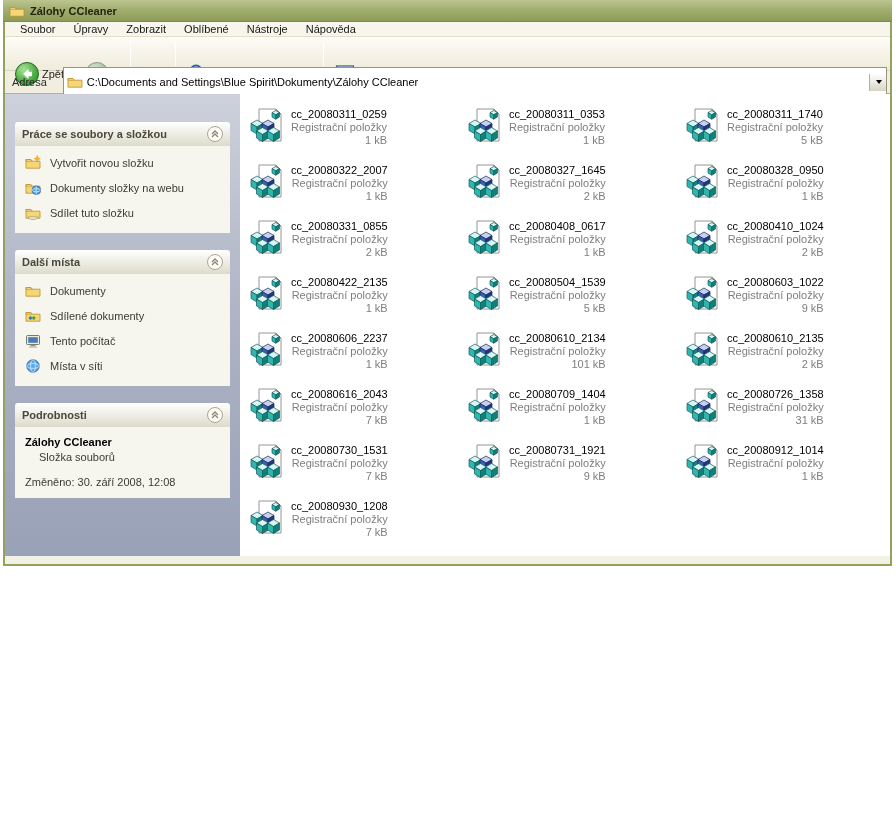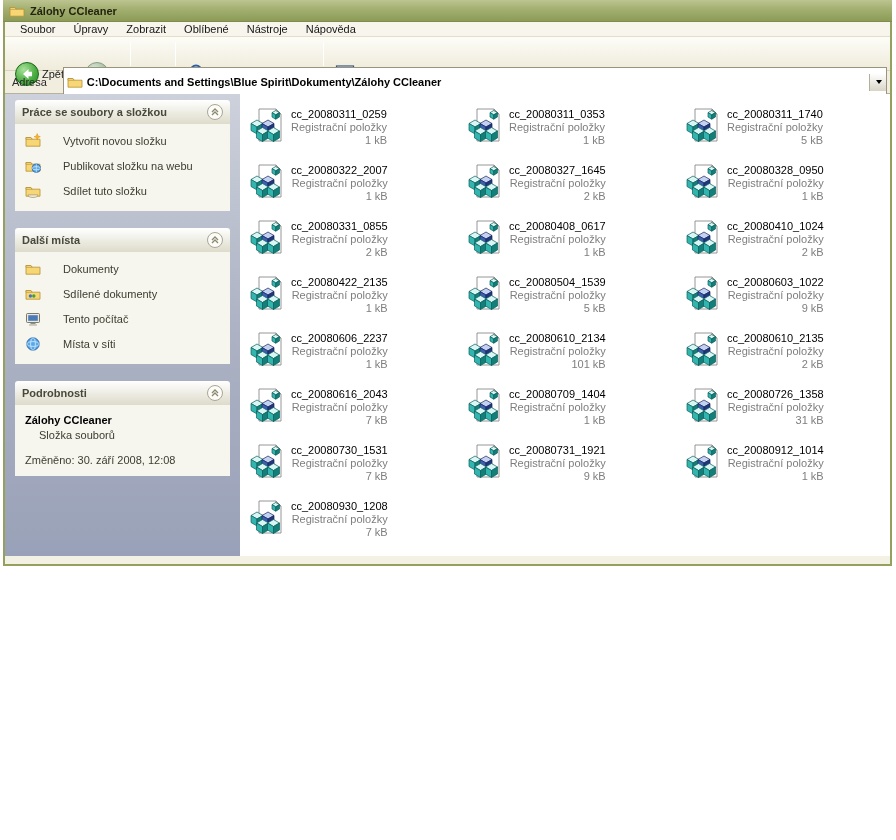--- a/index.html
+++ b/index.html
@@ -56,47 +56,47 @@
   .drop-tri.dis { border-top-color:#8b8b7c; }
   .sep { width:1px; height:24px; background:#d2cdb6; border-right:1px solid #ffffff; margin:0 4px; }
   
   .addressbar {
     height:23px; background:#f1eee0; border-bottom:1px solid #b6b29c;
     display:flex; align-items:center; gap:16px; padding:0 3px 0 7px;
   }
   .addr-label { color:#2a2a2a; }
   .addr-combo {
     flex:1; height:30px; background:#fff; border:1px solid #9a947e;
-    display:flex; align-items:center; gap:4px; padding-left:3px;font-weight:bold;
+    display:flex; align-items:center; gap:4px; padding-left:3px;
   }
   .addr-path { flex:1; white-space:nowrap; overflow:hidden; }
   .addr-drop {
     width:17px; height:17px; background:linear-gradient(180deg,#fefefe,#d8d5c6);
     border-left:1px solid #b3af99; display:flex; align-items:center; justify-content:center;
   }
   
   .content { display:flex; height:462px; }
   .sidebar {
     width:235px; flex:0 0 235px;
     background:linear-gradient(180deg,#cdd1dc 0%,#adb3c4 50%,#99a1b8 100%);
-    padding:6px 10px; overflow:hidden;
+    padding:28px 10px; overflow:hidden;
   }
   .panel { margin-bottom:17px; }
   .panel-header {
     height:24px; border-radius:3px 3px 0 0;
     background:linear-gradient(180deg,#ffffff 0%,#dddbca 100%);
     display:flex; align-items:center; justify-content:space-between; padding:0 7px;
   }
   .panel-title { font-weight:bold; color:#49483a; }
   .chev-btn {
     width:16px; height:16px; border-radius:50%; background:#fcfbf7;
     border:1px solid #a9a792; display:flex; align-items:center; justify-content:center;
   }
   .panel-body { background:#f6f5ee; padding:9px 8px 10px 10px; }
-  .task-item { display:flex; align-items:center; gap:22px; margin-bottom:9px; color:#3c3c30; }
+  .task-item { display:flex; align-items:center; gap:9px; margin-bottom:9px; color:#3c3c30; }
   .task-item:last-child { margin-bottom:2px; }
   .task-icon { width:16px; height:16px; flex:0 0 16px; display:inline-flex; }
   .details-name { font-weight:bold; color:#000; margin-bottom:3px; }
   .details-type { color:#3c3c30; margin-bottom:13px;margin-left:14px; }
   .details-modified { color:#3c3c30; }
   
   .main { flex:1; background:#ffffff; padding:13px 0 16px 10px; overflow:hidden; }
   .file-grid { display:grid; grid-template-columns:repeat(3,218px); grid-auto-rows:56px; }
   .file-tile { display:flex; width:214px; }
   .file-icon { width:38px; height:38px; flex:0 0 38px; }
@@ -240,21 +240,21 @@
             <div class="task-item">
               <span class="task-icon">
                 <svg width="16" height="16" viewBox="0 0 16 16">
                   <path d="M1 4.5 L5.8 4.5 L7.2 6.2 L15 6.2 L15 13.2 L1 13.2 Z" fill="#f7d775" stroke="#b8912e" stroke-width="0.8"></path>
                   <path d="M1 4.5 L5.8 4.5 L7.2 6.2 L1 6.2 Z" fill="#fbe59d" stroke="#b8912e" stroke-width="0.8"></path>
                   <circle cx="11.3" cy="10.2" r="4.1" fill="#5aa8ea" stroke="#1d5c9e" stroke-width="0.8"></circle>
                   <ellipse cx="11.3" cy="10.2" rx="4.1" ry="1.6" fill="none" stroke="#d6ecfc" stroke-width="0.7"></ellipse>
                   <path d="M11.3 6.1 L11.3 14.3" stroke="#d6ecfc" stroke-width="0.7"></path>
                 </svg>
               </span>
-              <span>Publikovat složku na webu</span>
+              <span>Dokumenty složky na webu</span>
             </div>
 
             <div class="task-item">
               <span class="task-icon">
                 <svg width="16" height="16" viewBox="0 0 16 16">
                   <path d="M1 4.5 L5.8 4.5 L7.2 6.2 L15 6.2 L15 13.2 L1 13.2 Z" fill="#f7d775" stroke="#b8912e" stroke-width="0.8"></path>
                   <path d="M1 4.5 L5.8 4.5 L7.2 6.2 L1 6.2 Z" fill="#fbe59d" stroke="#b8912e" stroke-width="0.8"></path>
                   <path d="M3.2 13.2 C5.4 15 10.6 15 12.8 13.2 L12.8 11.8 L3.2 11.8 Z" fill="#efe7d2" stroke="#9a8a60" stroke-width="0.6"></path>
                 </svg>
               </span>

